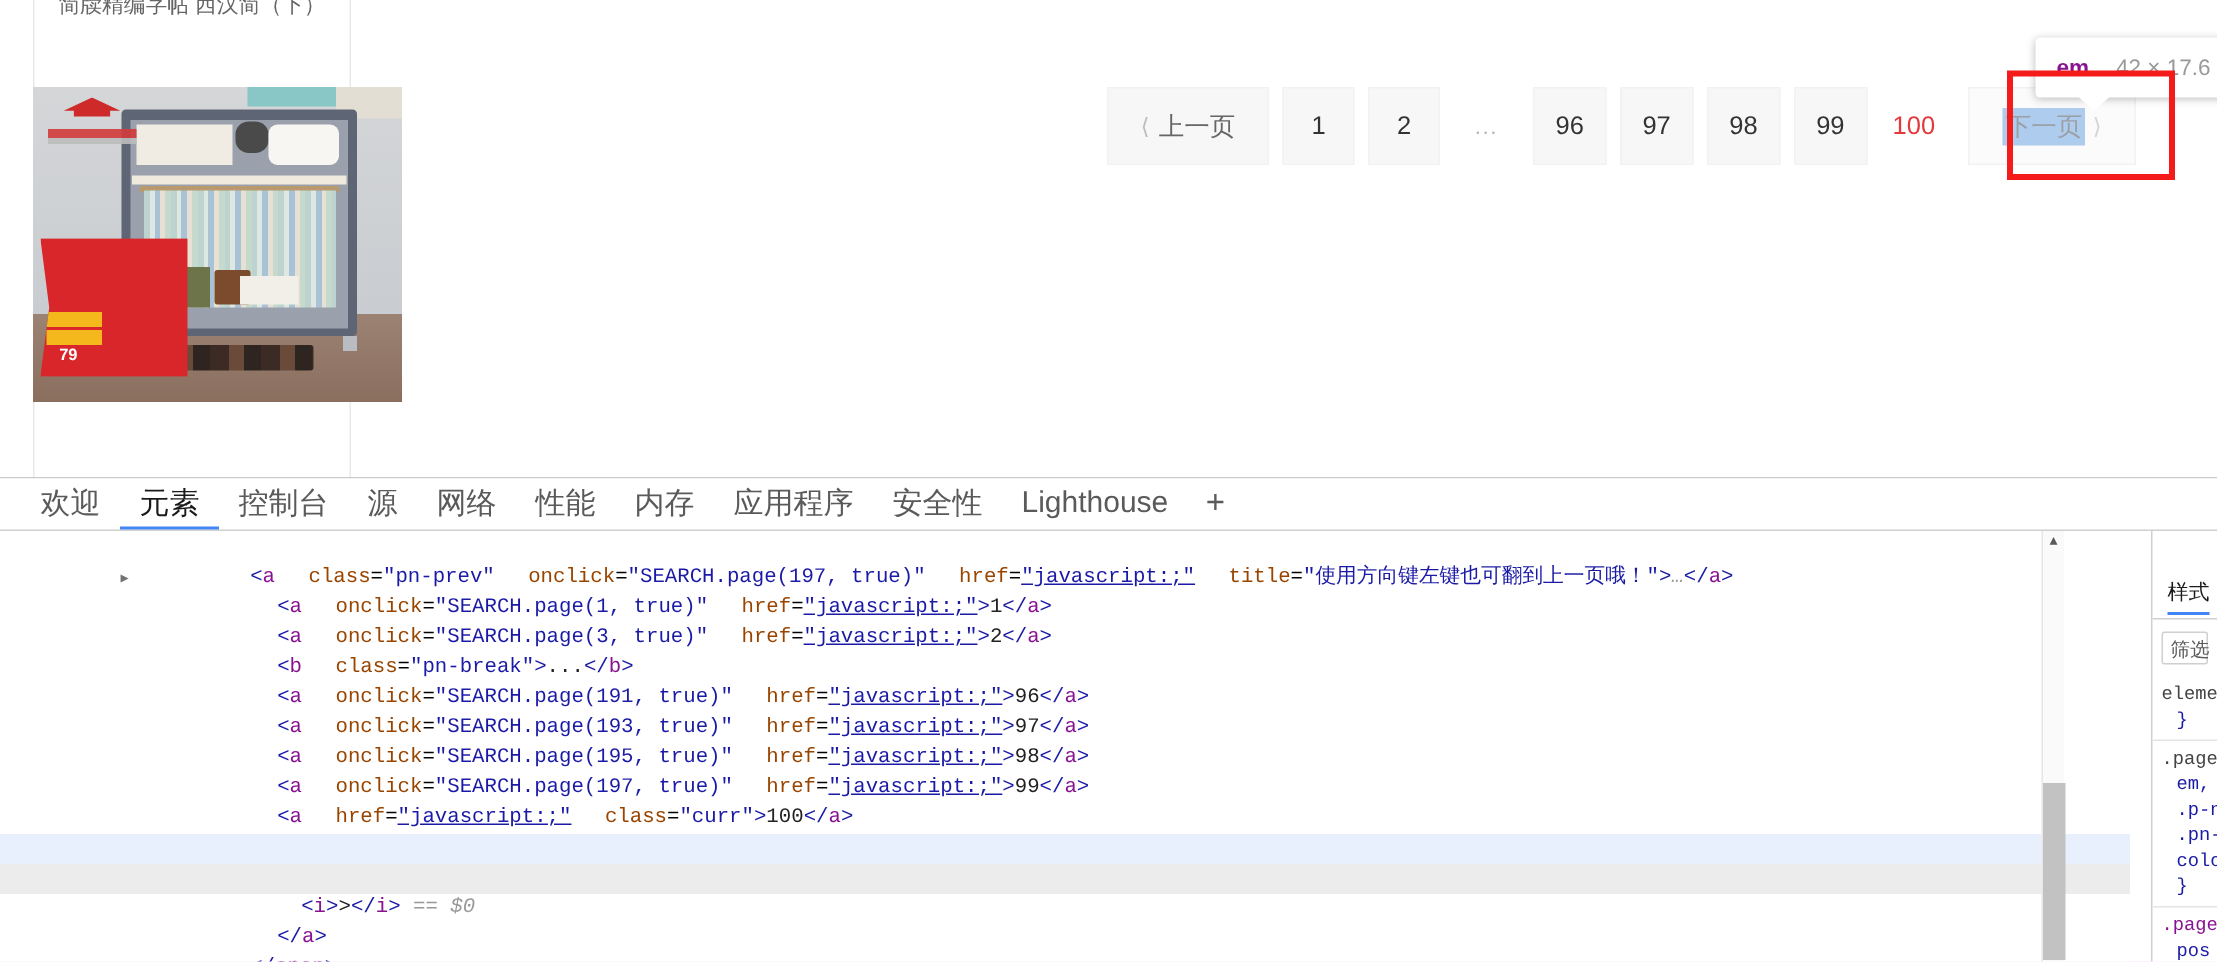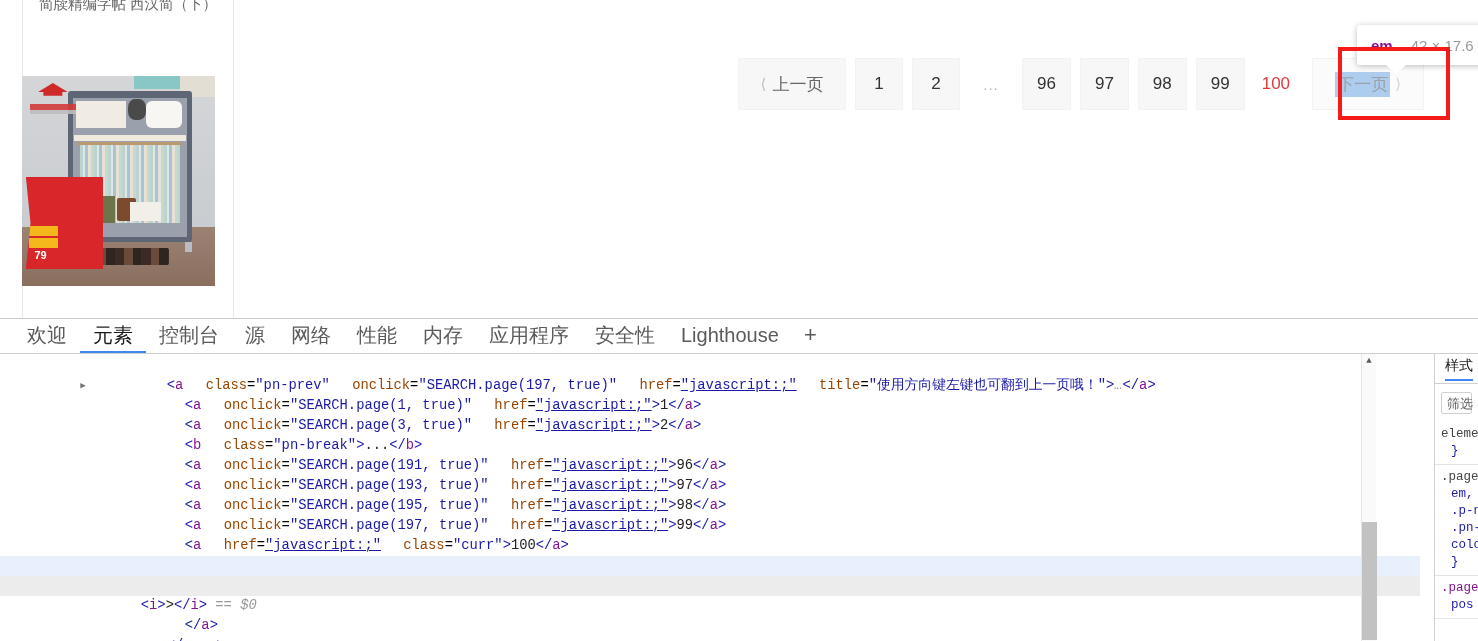--- a/index.html
+++ b/index.html
@@ -22,21 +22,21 @@
   .product-card {
     position:absolute; left:22px; top:-22px; width:212px; height:345px;
     background:#fff; border:1px solid #e8e8e8; border-top:none;
   }
   .product-title {
     position:absolute; left:0; top:14px; width:100%;
     padding:0 6px; text-align:center;
     color:#666; font-size:14.5px; line-height:25px;
   }
   .product-img {
-    position:absolute; left:-1px; top:98px; width:193px; height:210px;
+    position:absolute; left:-1px; top:80px; width:246px; height:210px;
     overflow:hidden; background:#cdd0d3;
   }
   .product-price-bottom {
     position:absolute; left:0; top:292px; width:100%;
     text-align:center; color:#e4393c; font-size:23px; white-space:nowrap;
   }
 
   
   .ph-wall { position:absolute; inset:0; background:linear-gradient(180deg,#d4d6d8 0%,#c9ccd0 72%,#9c8273 72%,#8a6f5f 100%); }
   .ph-topshelf { position:absolute; left:58%; top:0; width:30%; height:6%; background:#88c7c6; }
@@ -163,21 +163,21 @@
   .dt-scroll .arr { color:#5a5a5a; font-size:9px; text-align:center; line-height:14px; }
   .dt-scroll .thumb { position:absolute; left:0; top:168px; width:15px; height:118px; background:#c2c2c2; }
 
   
   .dt-styles {
     position:absolute; right:0; top:0; width:44px; height:288px;
     background:#fff; border-left:1px solid #cfcfcf; overflow:hidden;
     font-family:"Liberation Mono", monospace; font-size:12.5px;
   }
   .st-tabs { height:30px; border-bottom:1px solid #cfcfcf; display:flex; align-items:center; padding-left:10px;
-    font-family:"Liberation Sans",sans-serif; font-size:14px; color:#1a1a1a; }
+    font-family:"Liberation Sans",sans-serif; font-size:14px; color:#1a1a1a;margin-top:29px; }
   .st-tab.active { border-bottom:2px solid #4285f4; padding-bottom:4px; }
   .st-filter { margin:8px 6px; height:22px; border:1px solid #d0d0d0; border-radius:2px;
     font-family:"Liberation Sans",sans-serif; font-size:13px; color:#5a5a5a; padding:2px 5px; white-space:nowrap;}
   .st-rule { padding:4px 6px; border-bottom:1px solid #e4e4e4; line-height:17px; white-space:nowrap; color:#222; }
   .st-sel { color:#881391; }
   .st-sel-grey { color:#444; }
   .st-prop { color:#1a1aa6; padding-left:10px; display:block; }
 </style>
 </head>
 <body>
@@ -336,21 +336,21 @@
         </div>
 
         <div class="ln" style="padding-left:102px">
           <span class="tw" style="left:90px">▼</span><span class="blue">&lt;</span><span class="tag">a</span> <span class="attr">class</span>=<span class="val">"pn-next disabled"</span><span class="blue">&gt;</span>
         </div>
 
         <div class="ln sel-blue" style="padding-left:118px">
           <span class="blue">&lt;</span><span class="tag">em</span><span class="blue">&gt;</span><span class="txt">下一页</span><span class="blue">&lt;/</span><span class="tag">em</span><span class="blue">&gt;</span>
         </div>
 
-        <div class="ln sel-grey" style="padding-left:58px">
+        <div class="ln sel-grey" style="padding-left:118px">
           <span class="blue">&lt;</span><span class="tag">i</span><span class="blue">&gt;</span><span class="txt">&gt;</span><span class="blue">&lt;/</span><span class="tag">i</span><span class="blue">&gt;</span> <span class="cmt">== $0</span>
         </div>
 
         <div class="ln" style="padding-left:102px">
           <span class="blue">&lt;/</span><span class="tag">a</span><span class="blue">&gt;</span>
         </div>
 
         <div class="ln" style="padding-left:84px">
           <span class="blue">&lt;/</span><span class="tag">span</span><span class="blue">&gt;</span>
         </div>

